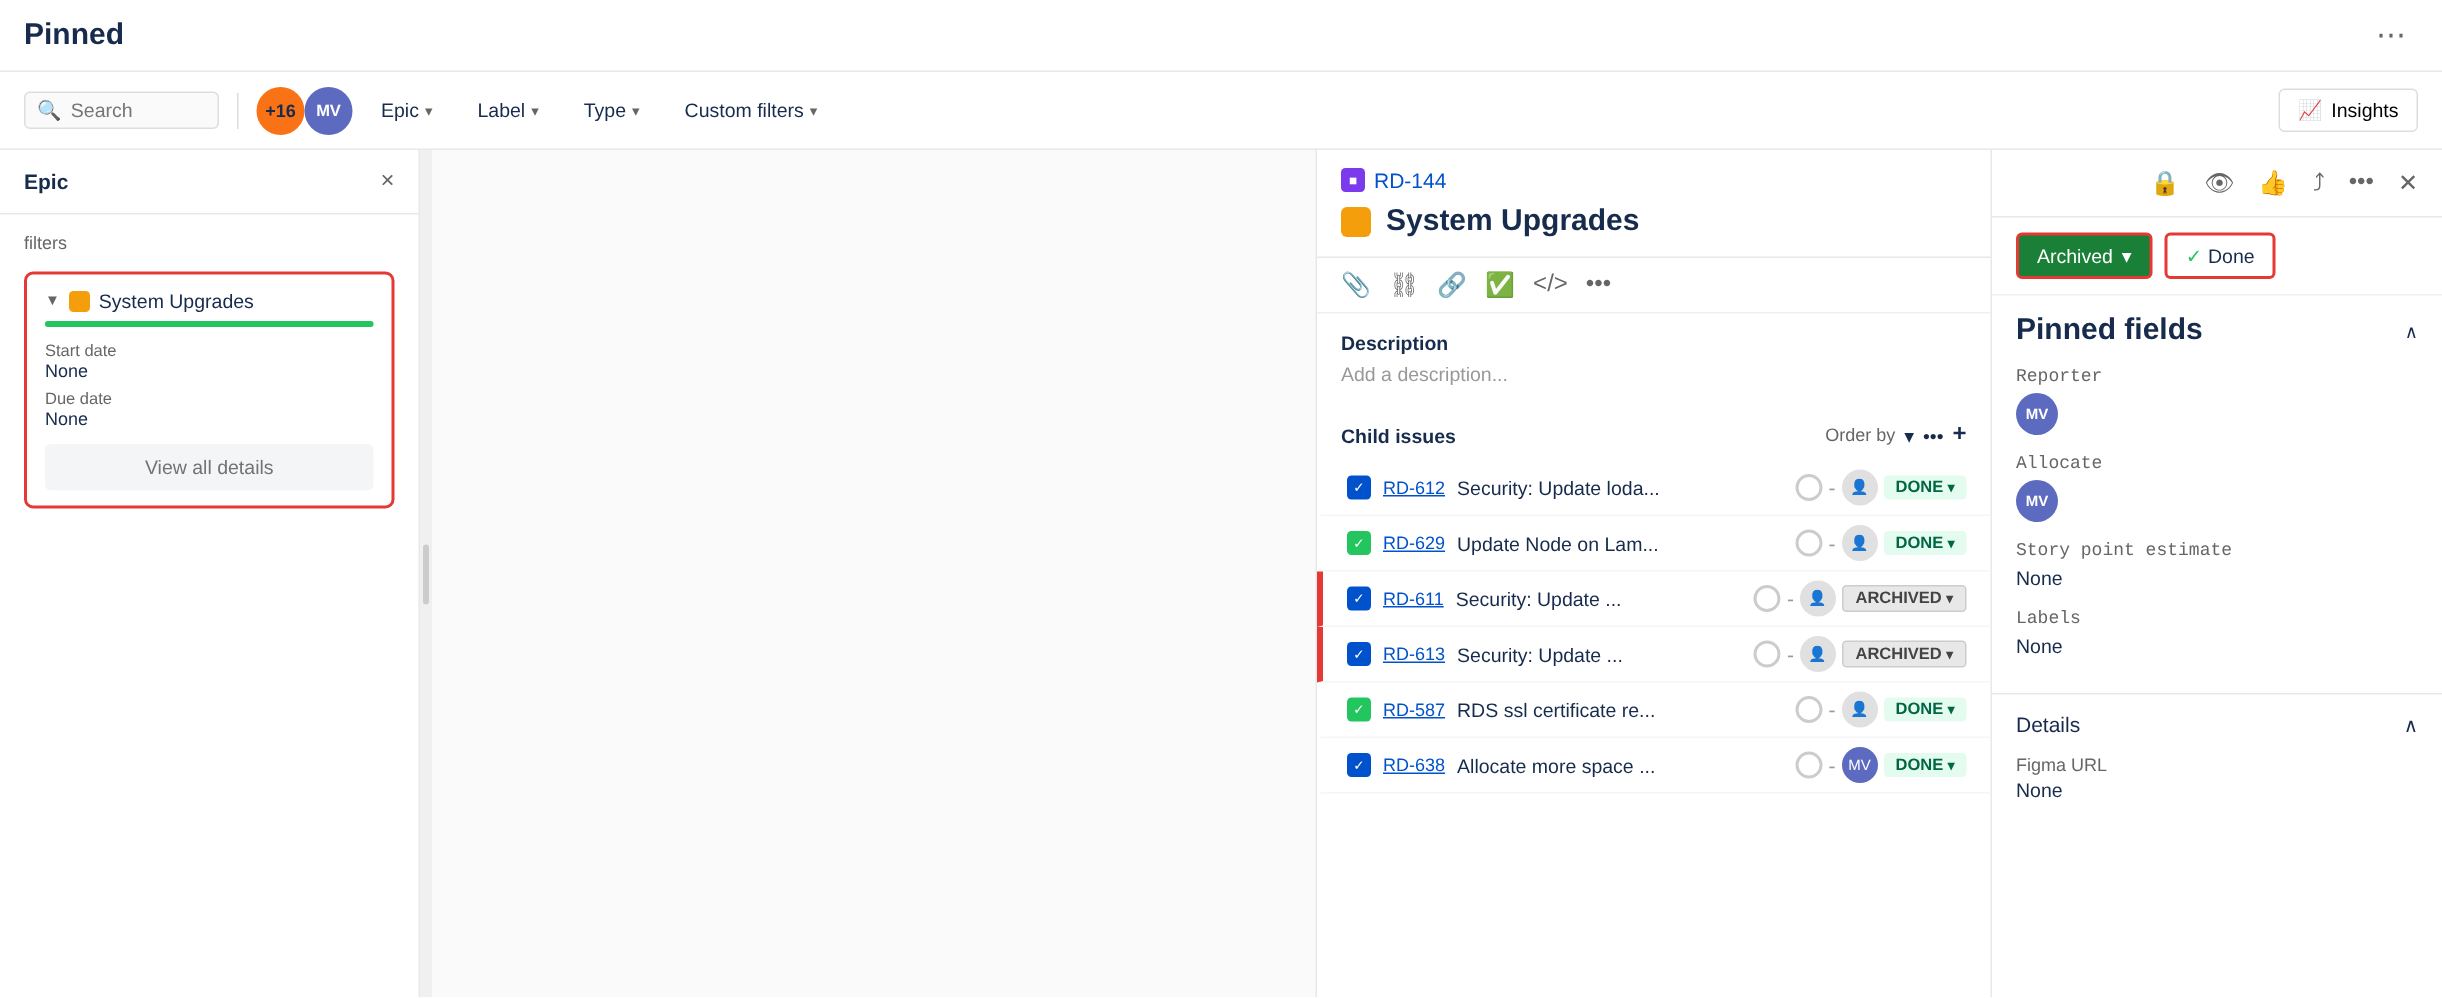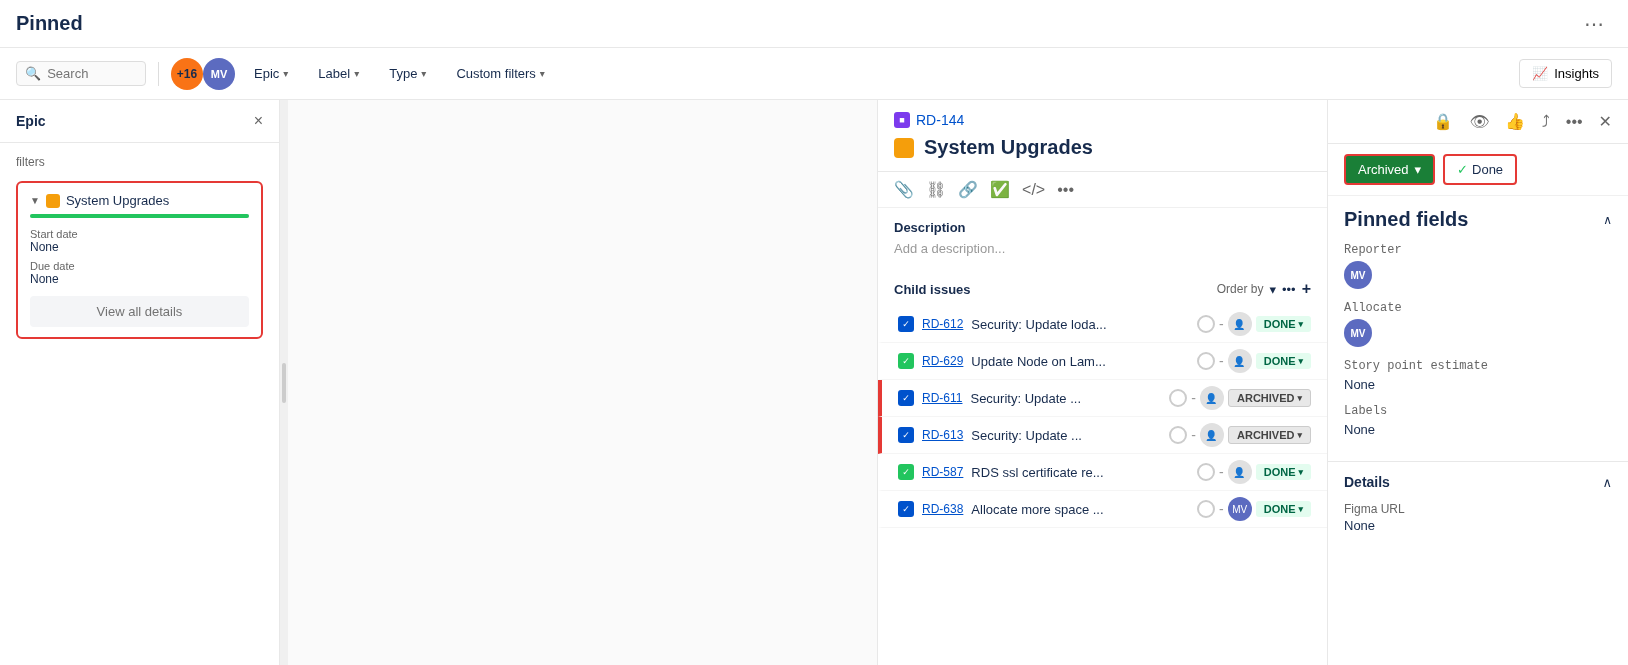--- a/index.html
+++ b/index.html
@@ -225,21 +225,21 @@
     .pf-header { display: flex; align-items: center; justify-content: space-between; margin-bottom: 12px; }
     .pf-title { font-size: 20px; font-weight: 600; }
     .pf-collapse { font-size: 12px; cursor: pointer; }
     .pf-field { margin-bottom: 12px; }
     .pf-label { font-size: 12px; color: #666; margin-bottom: 4px; font-family: Liberation Mono, monospace; }
     .pf-value { font-size: 13px; color: #172b4d; }
     .pf-avatar { width: 28px; height: 28px; border-radius: 50%; background: #5c6bc0; display: flex; align-items: center; justify-content: center; color: #fff; font-size: 10px; font-weight: 600; }
     
     .details-section { padding: 12px 16px; border-top: 1px solid #e8e8e8; }
     .ds-header { display: flex; align-items: center; justify-content: space-between; margin-bottom: 12px; }
-    .ds-title { font-size: 14px; font-weight: 700; }
+    .ds-title { font-size: 14px; font-weight: 400; }
     .ds-field { margin-bottom: 8px; }
     .ds-label { font-size: 12px; color: #666; margin-bottom: 2px; }
     .ds-value { font-size: 13px; color: #172b4d; }
 
     .checkmark { color: #22c55e; }
   </style>
 </head>
 <body>
 
 <div class="app-header">

